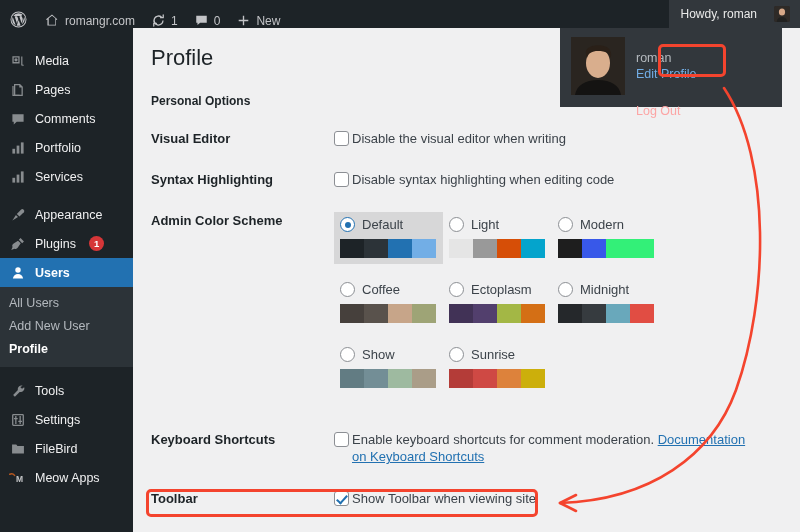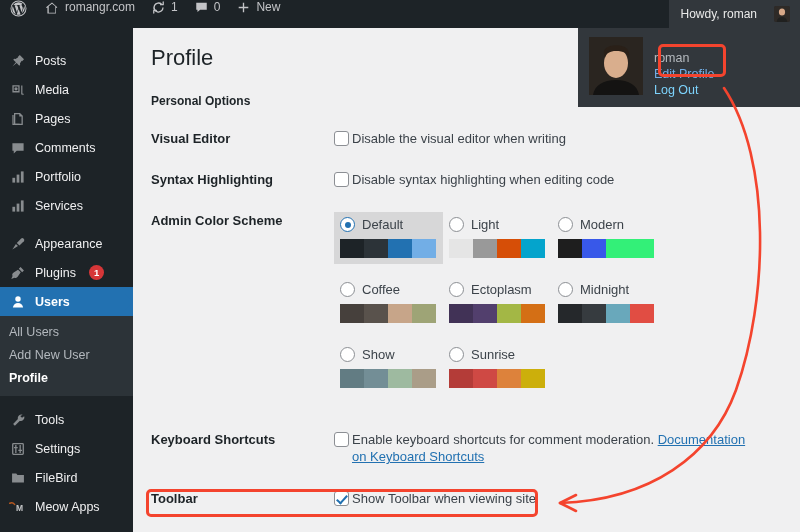--- a/index.html
+++ b/index.html
@@ -12,21 +12,21 @@
   #root { position: relative; width: 800px; height: 532px; }
 
   
   .adminbar {
     position: absolute; top: 0; left: 0; width: 800px; height: 28px;
     background: #1d2327; color: #c3c4c7;
     display: flex; align-items: center;
     font-size: 12px; z-index: 40;
   }
   .ab-item {
-    display: flex; align-items: flex-start; gap: 5px;
+    display: flex; align-items: flex-end; gap: 5px;
     height: 28px; padding: 0 8px; color: #c3c4c7; white-space: nowrap;
   }
   .ab-item.logo { padding: 0 9px 0 10px; }
   .ab-gap { flex: 1; }
   .ab-right {
     display: flex; align-items: center; gap: 17px;
     height: 28px; padding: 0 10px 0 12px; background: #32373c; color: #eaeaea;
     font-size: 12px;
   }
   .ab-avatar-sm {
@@ -117,31 +117,31 @@
   }
   .sw { display: flex; margin-top: 7px; height: 19px; width: 96px; }
   .sw i { flex: 1; display: block; }
 
   
   .annot-box {
     position: absolute; border: 3px solid #f4442e; border-radius: 5px;
     z-index: 60; pointer-events: none;
   }
   .userdrop {
-    position: absolute; top: 28px; left: 578px; width: 222px; height: 79px;
+    position: absolute; top: 28px; left: 560px; width: 222px; height: 79px;
     background: #32373c; color: #b4b9be; z-index: 45;
     display: flex; padding: 9px 0 0 11px; gap: 11px; font-size: 12.5px;
   }
   .avatar-lg {
     width: 54px; height: 58px; flex: none; overflow: hidden; background: #26221f;
   }
   .drop-lines { padding-top: 13px; line-height: 16px; }
   .drop-name { color: #b4b9be; }
   .drop-edit { color: #72aee6; }
-  .drop-logout { color: #7dd3fc; margin-top: 0; }
+  .drop-logout { color: #fca5a5; margin-top: 21px; }
   .arrow-layer {
     position: absolute; top: 0; left: 0; width: 800px; height: 532px;
     z-index: 55; pointer-events: none;
   }
 </style>
 </head>
 <body>
 
 <div id="root">
 
@@ -213,28 +213,20 @@
       <div class="drop-logout">Log Out</div>
     </div>
   </div>
 
   <div class="sidebar">
     <div class="menu-sep"></div>
 
 
     <div class="menu-sep"></div>
 
-    <div class="menu-item">
-      <span class="mi-ico">
-        <svg class="icon-svg" width="16" height="16" viewBox="0 0 20 20" fill="#a7aaad">
-          <path d="M12.2 2.5 9.8 4.9l.5.5-3.4 2.2-1.7-.3-1.1 1.1 3.3 3.3L3 17l5.3-4.4 3.3 3.3 1.1-1.1-.3-1.7 2.2-3.4.5.5 2.4-2.4-5.3-5.3Z"></path>
-        </svg>
-      </span>
-      <span>Posts</span>
-    </div>
 
     <div class="menu-item">
       <span class="mi-ico">
         <svg class="icon-svg" width="16" height="16" viewBox="0 0 20 20" fill="#a7aaad">
           <path d="M3 4h9v9H3V4Zm1.6 1.6v5.8h5.8V5.6H4.6Z"></path>
           <circle cx="7.5" cy="8.5" r="2"></circle>
           <path d="M14 4.4h1.5v11.2H14V4.4Zm2.3 9.9 1.2.9-1.9 1.4v-2.3Z"></path>
         </svg>
       </span>
       <span>Media</span>

